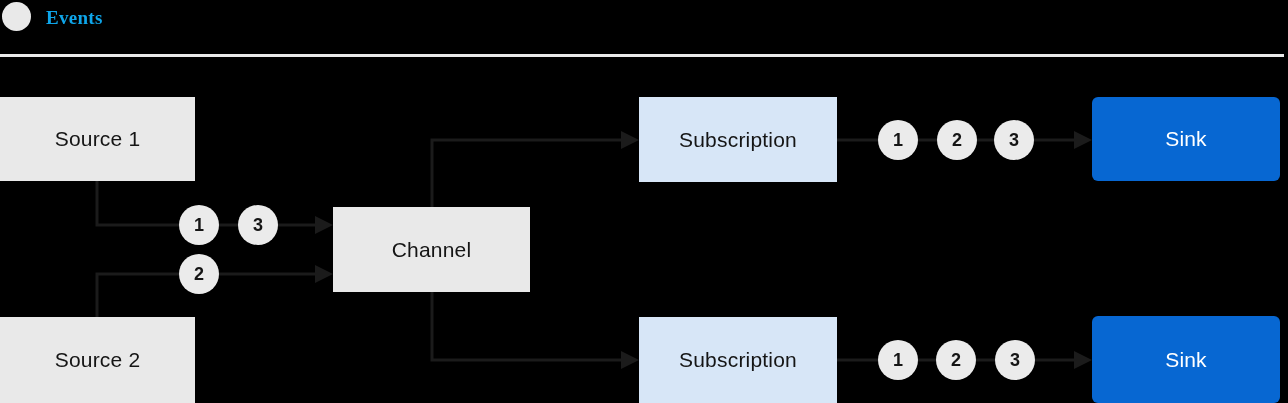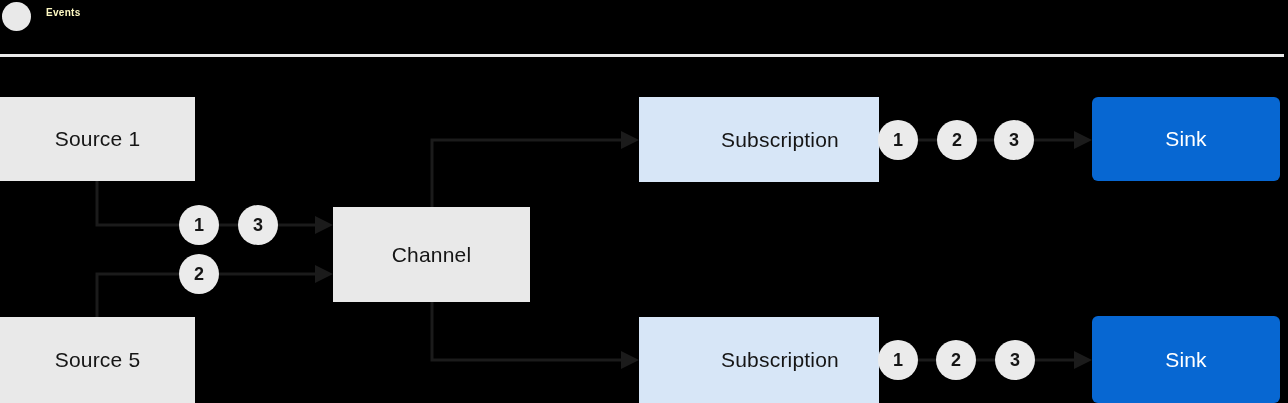--- a/index.html
+++ b/index.html
@@ -11,35 +11,36 @@
     font-family: "Liberation Sans", sans-serif;
     overflow: hidden;
   }
   .legend-circle {
     position: absolute; left: 2px; top: 2px;
     width: 29px; height: 29px; border-radius: 50%;
     background: #E9E9E9;
   }
   .legend-label {
     position: absolute; left: 46px; top: 7px;
-    font-size: 10px; font-weight: bold; color: #fef9c3;
+    font-size: 19px; font-weight: bold; color: #0ea5e9;
     letter-spacing: 0.3px;
+    font-family: Liberation Serif, serif;
   }
   .divider {
     position: absolute; left: 0; top: 54px;
     width: 1284px; height: 3px; background: #E9E9E9;
   }
   svg.connectors { position: absolute; left: 0; top: 0; }
   .node {
     position: absolute;
     display: flex; align-items: center; justify-content: center;
     font-size: 21px; color: #151515; letter-spacing: 0.2px;
   }
   .node.gray      { background: #E9E9E9; }
-  .node.lightblue { background: #D7E6F7; padding-left: 42px; }
+  .node.lightblue { background: #D7E6F7; }
   .node.blue      { background: #0767D2; color: #FFFFFF; border-radius: 6px; }
   .event-marker {
     position: absolute;
     width: 40px; height: 40px; border-radius: 50%;
     background: #EBEBEB; color: #151515;
     font-weight: bold; font-size: 18px;
     display: flex; align-items: center; justify-content: center;
   }
 </style>
 </head>
@@ -68,24 +69,24 @@
       <polygon points="1092,140 1074,131 1074,149"></polygon>
       <polygon points="1092,360 1074,351 1074,369"></polygon>
     </g>
   </svg>
 
   <div class="node gray" style="left:0; top:97; top:97px; width:195px; height:84px;">
     <span>Source 1</span>
   </div>
 
   <div class="node gray" style="left:0; top:317px; width:195px; height:86px;">
-    <span>Source 5</span>
+    <span>Source 2</span>
   </div>
 
-  <div class="node gray" style="left:333px; top:207px; width:197px; height:95px;">
+  <div class="node gray" style="left:333px; top:207px; width:197px; height:85px;">
     <span>Channel</span>
   </div>
 
   <div class="node lightblue" style="left:639px; top:97px; width:198px; height:85px;">
     <span>Subscription</span>
   </div>
 
   <div class="node lightblue" style="left:639px; top:317px; width:198px; height:86px;">
     <span>Subscription</span>
   </div>

